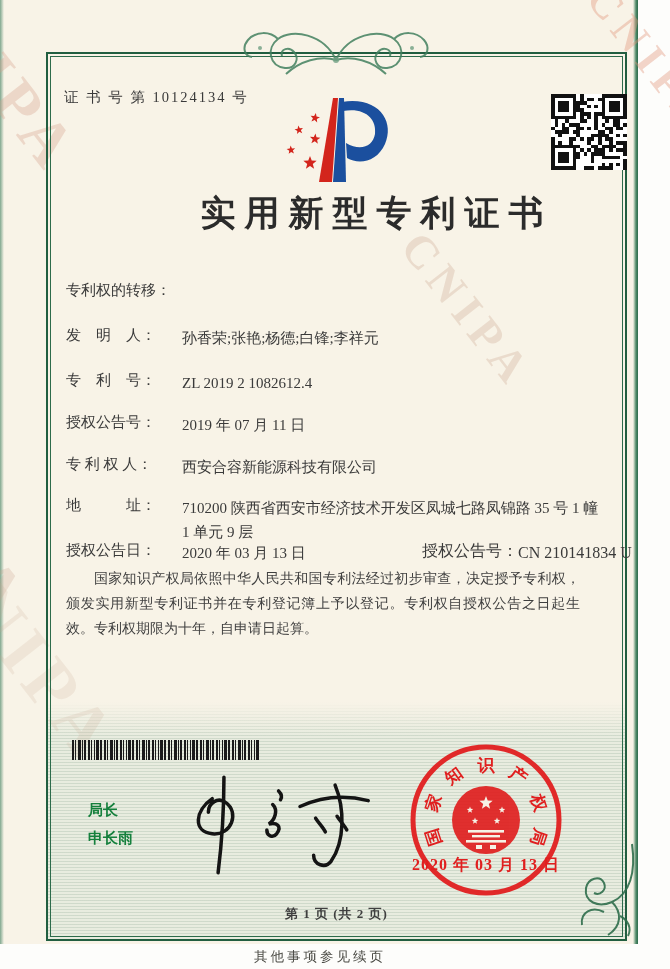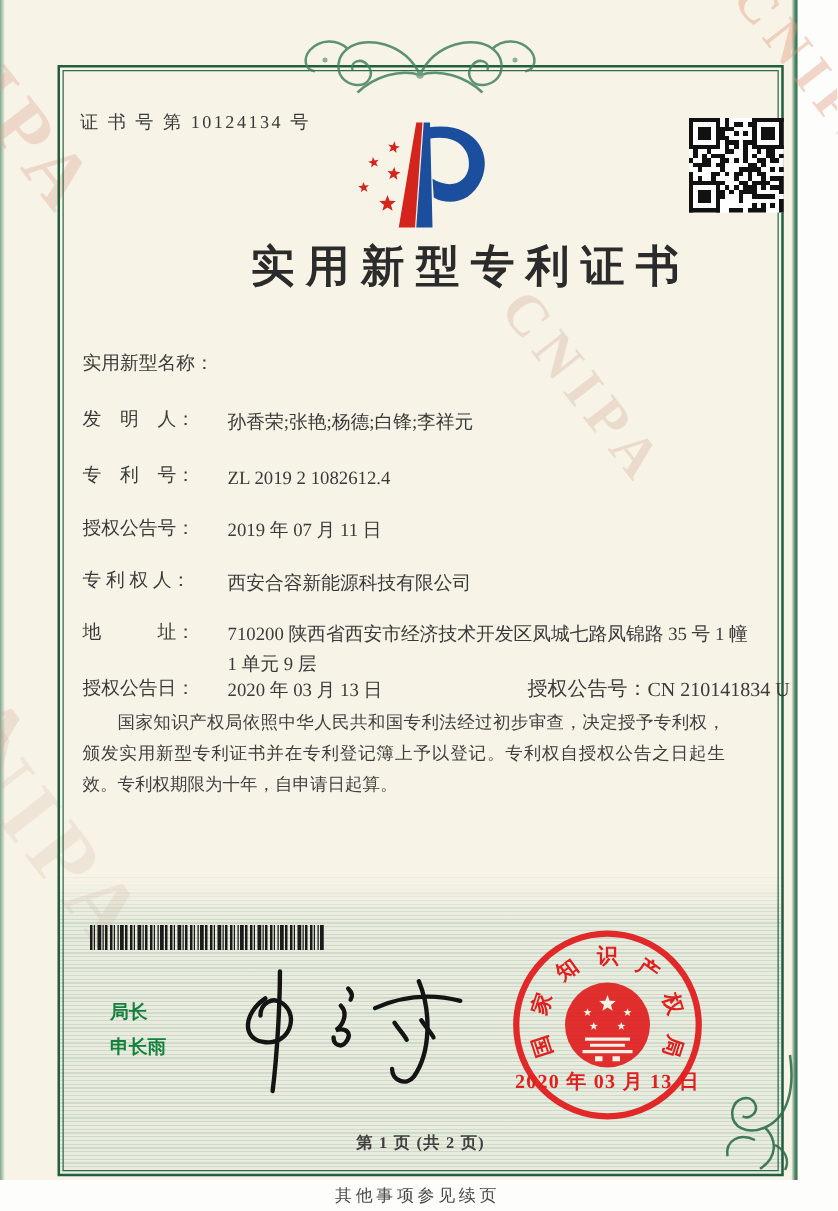--- a/index.html
+++ b/index.html
@@ -48,21 +48,21 @@
   .paras p{margin:0 0 3px 0;text-indent:2em;}
   .barcode{position:absolute;left:72px;top:740px;width:190px;height:20px;}
   .sig-block{position:absolute;left:88px;top:796px;font-size:15px;font-weight:bold;color:#15803d;line-height:28px;}
   .signature{position:absolute;left:183px;top:770px;width:195px;height:112px;}
   .seal{position:absolute;left:406px;top:740px;width:160px;height:160px;}
   .seal-date{position:absolute;left:0;top:115px;width:160px;text-align:center;font-size:16px;
              font-weight:bold;color:#e01f1f;letter-spacing:1px;white-space:nowrap;}
   .page-info{position:absolute;left:46px;top:905px;width:581px;text-align:center;
              font-size:13px;color:#3f3f3f;letter-spacing:1px;font-weight:bold;}
   .continuation{position:absolute;left:0;top:948px;width:640px;text-align:center;
-                font-size:13.5px;color:#4a4a44;letter-spacing:3px;z-index:4;margin-left:14px;}
+                font-size:13.5px;color:#4a4a44;letter-spacing:3px;z-index:4;}
   .ornament-top{position:absolute;left:228px;top:24px;width:216px;height:56px;z-index:3;}
   .ornament-corner{position:absolute;left:576px;top:842px;width:62px;height:96px;z-index:3;}
 </style>
 </head>
 <body>
 
 <div class="canvas">
   <div class="page">
 
     <div class="wm wm1">CNIPA</div>
@@ -360,21 +360,21 @@
           <rect x="3" y="17" width="1" height="1" fill="#111"></rect>
           <rect x="4" y="17" width="1" height="1" fill="#111"></rect>
           <rect x="2" y="18" width="1" height="1" fill="#111"></rect>
           <rect x="3" y="18" width="1" height="1" fill="#111"></rect>
           <rect x="4" y="18" width="1" height="1" fill="#111"></rect>
         </svg>
 
       <div class="doc-title">实用新型专利证书</div>
 
       <div class="field f-name">
-        <span class="lbl">实用新型名称：</span>
+        <span class="lbl">专利权的转移：</span>
       </div>
       <div class="field f-inv">
         <span class="lbl">发　明　人：</span>
         <span class="val">孙香荣;张艳;杨德;白锋;李祥元</span>
       </div>
       <div class="field f-pat">
         <span class="lbl">专　利　号：</span>
         <span class="val">ZL 2019 2 1082612.4</span>
       </div>
       <div class="field f-fil">

